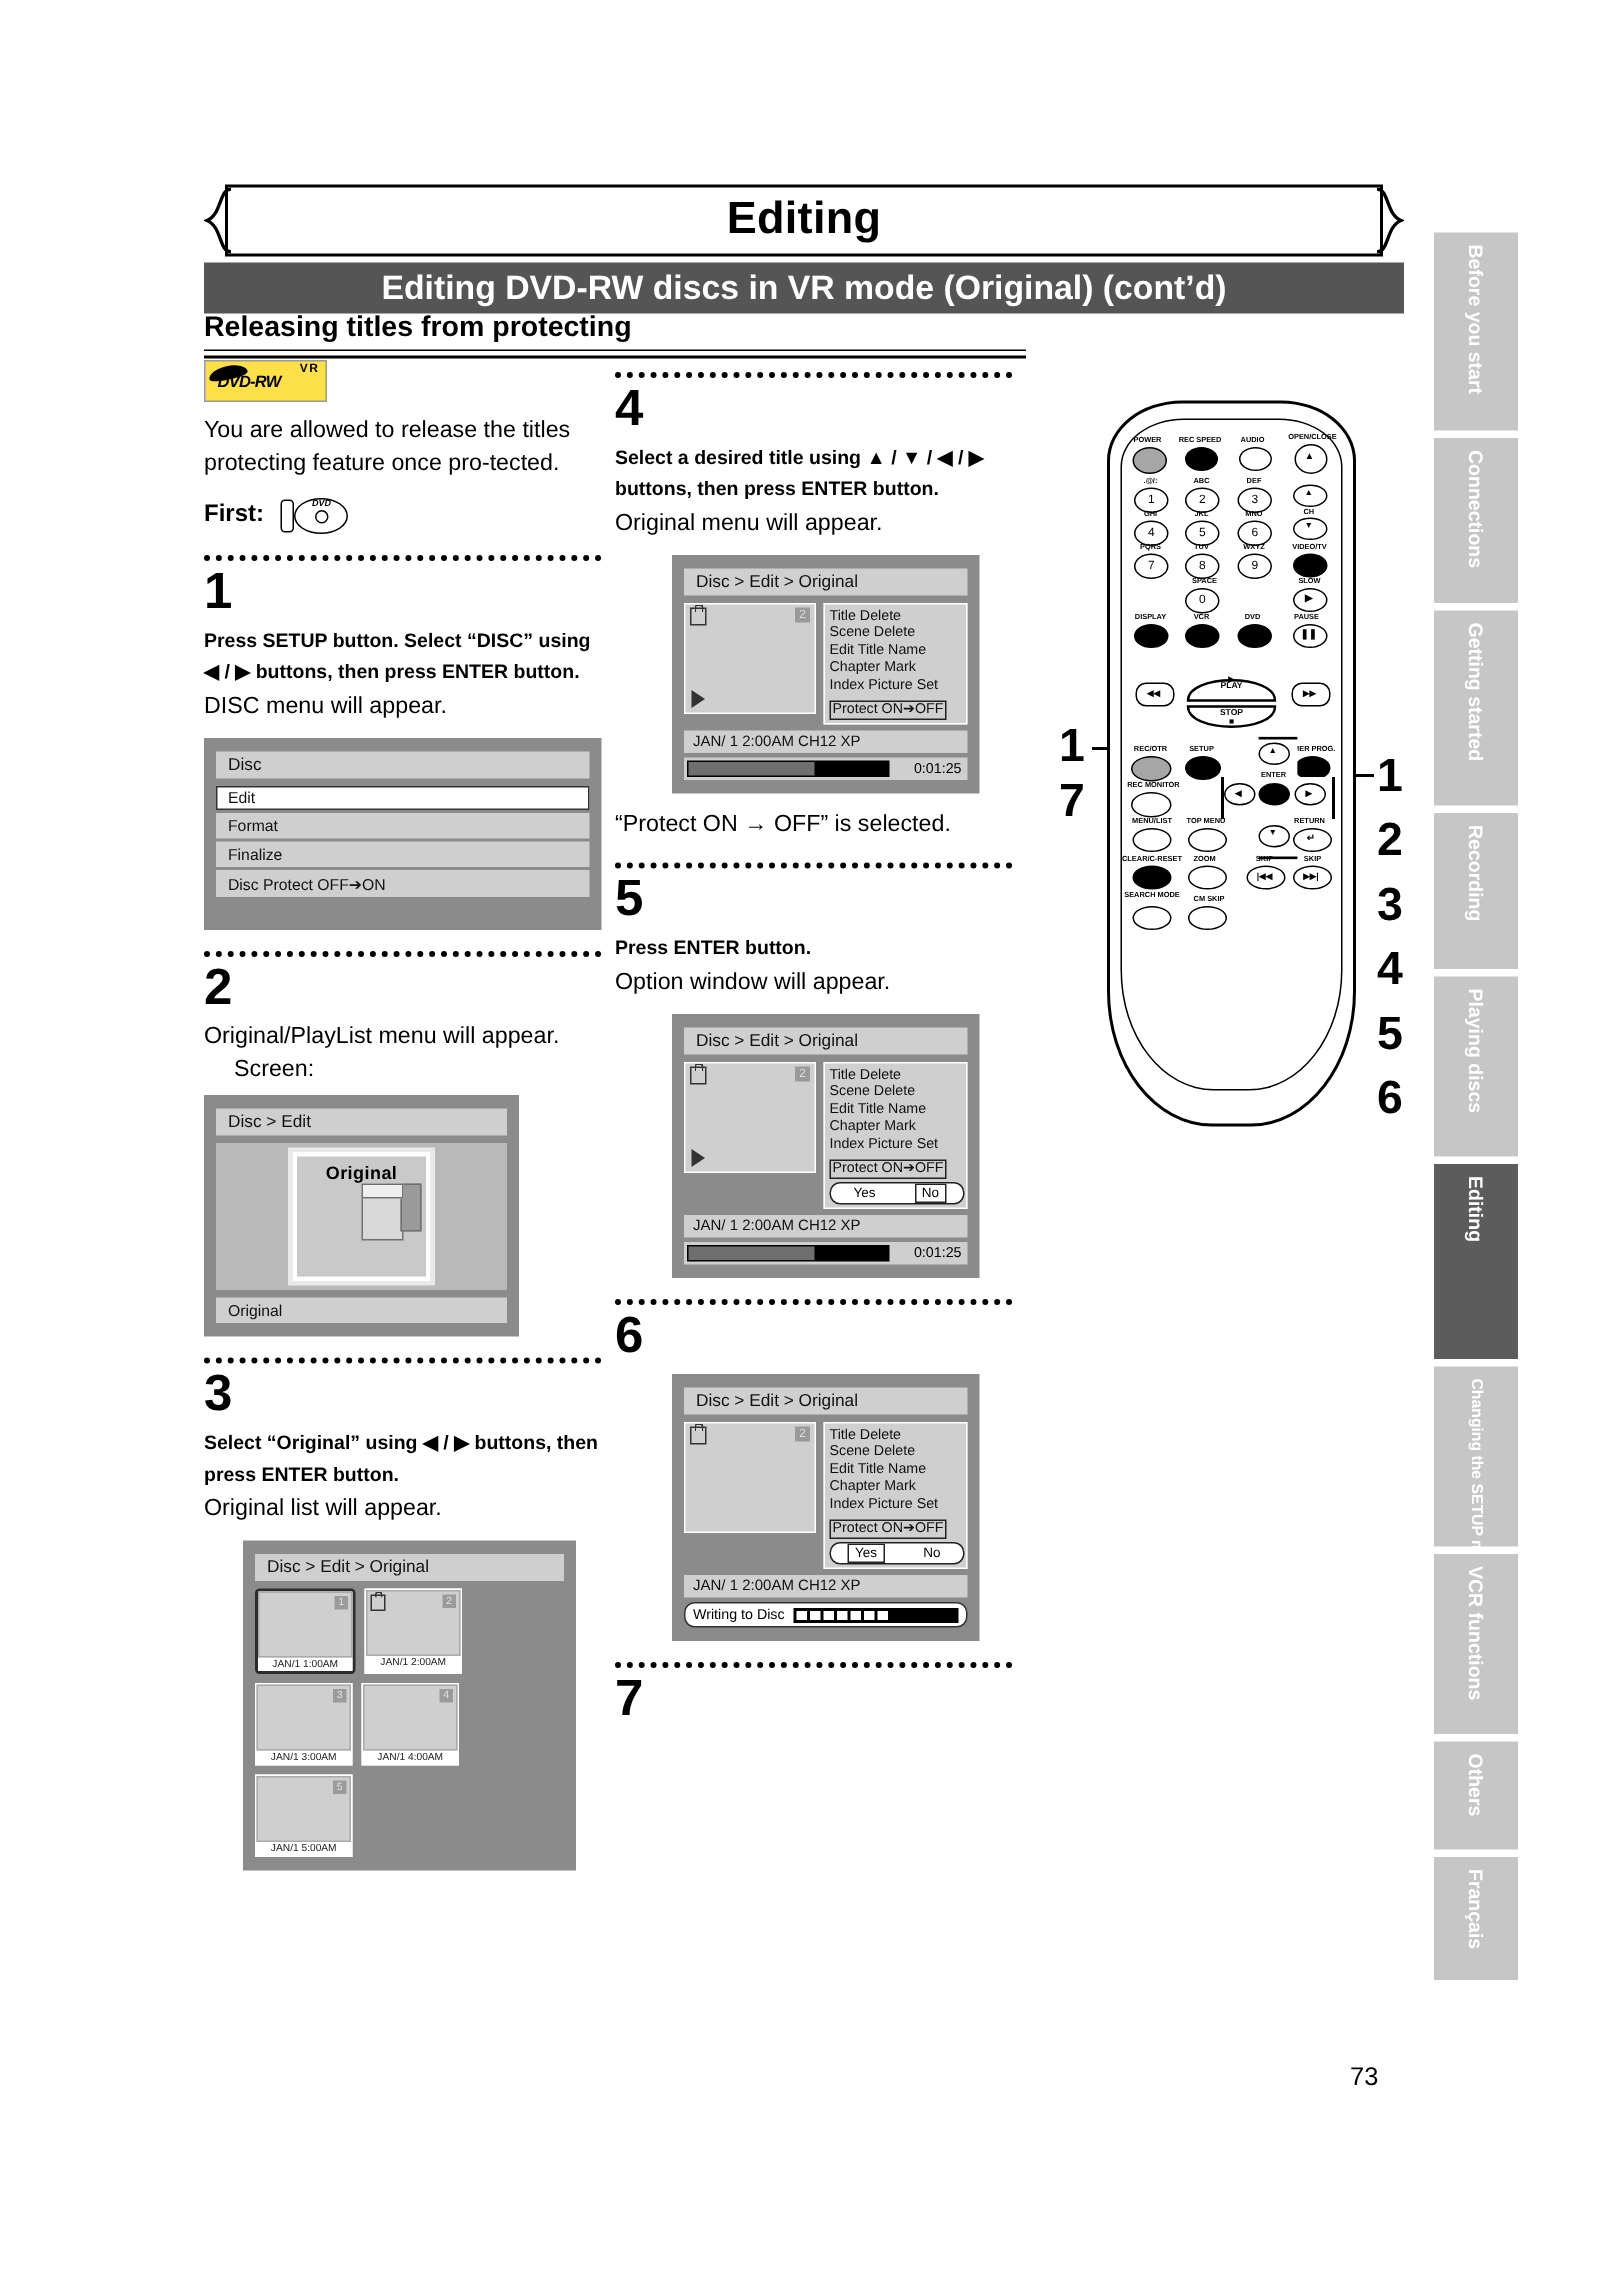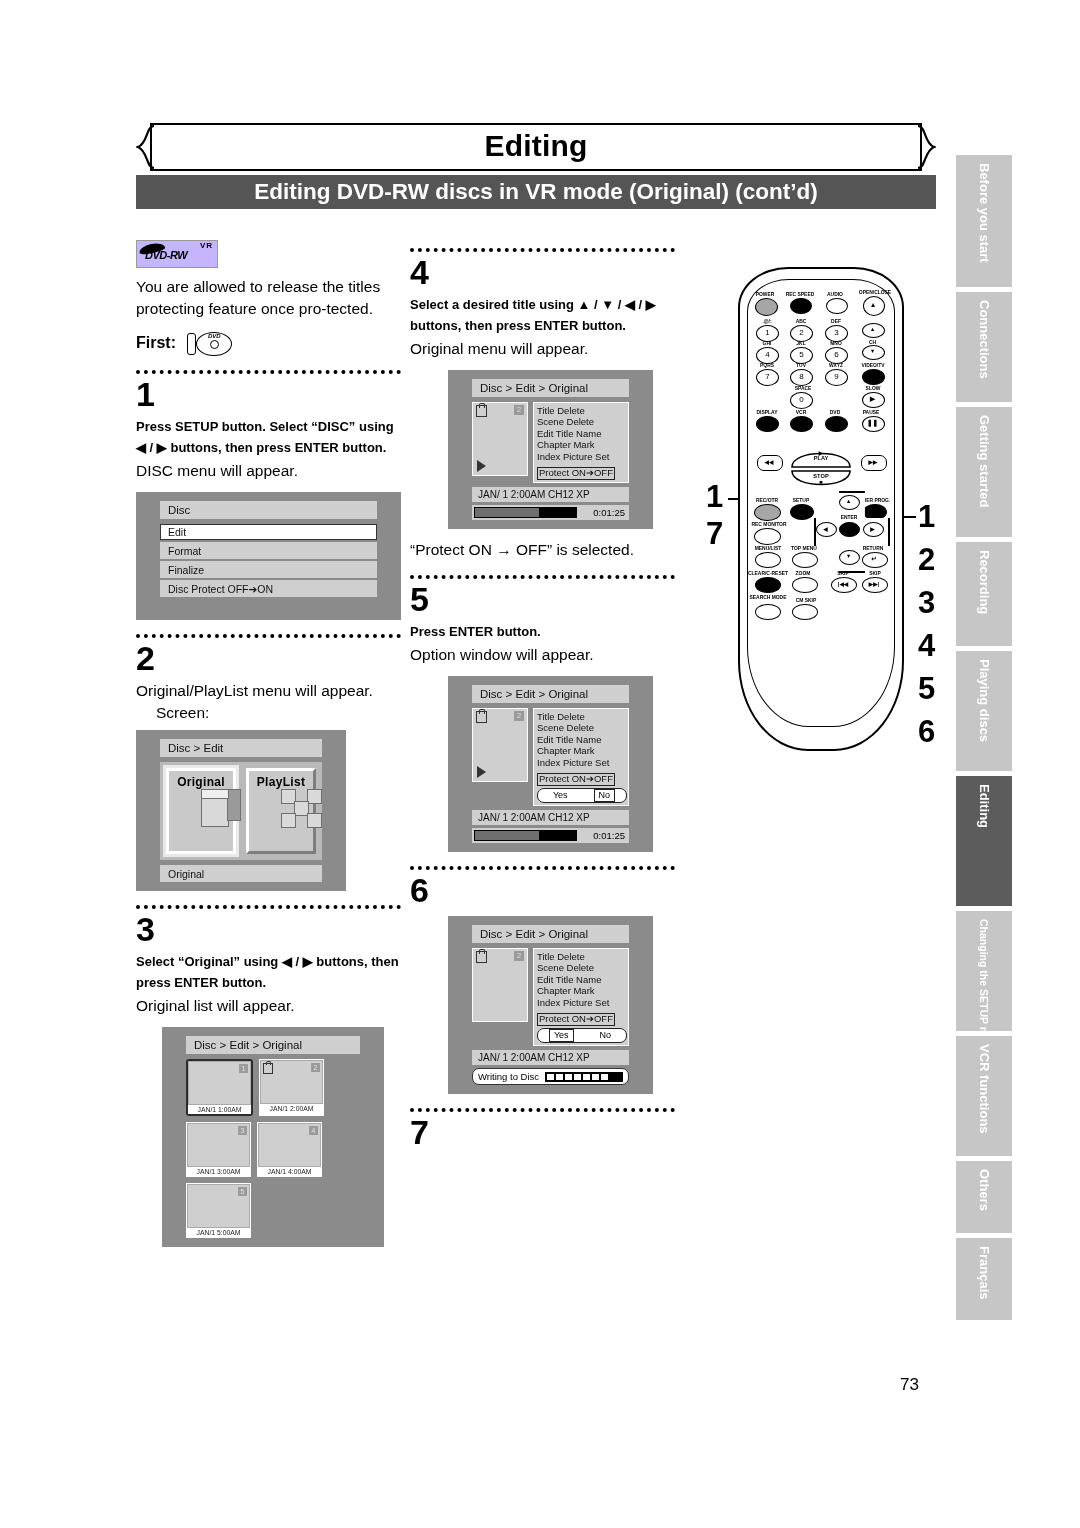--- a/index.html
+++ b/index.html
@@ -19,40 +19,40 @@
   .section-bar span{display:block;color:#fff;font-size:22.5px;font-weight:bold;text-align:center;line-height:34px;}
   .sub-head{position:absolute;left:136px;top:208px;width:556px;}
   .sub-head span{display:block;font-size:19px;font-weight:bold;padding-bottom:3px;}
   .sub-head .rule{border-bottom:2px solid #000;border-top:1px solid #000;height:3px;width:548px;}
 
   
   .col{position:absolute;width:265px;}
   .col-left{left:136px;top:240px;}
   .col-mid{left:410px;top:248px;}
 
-  .dvdlogo{width:80px;height:26px;background:#c4b5fd;border:1px solid #999;position:relative;margin-bottom:8px;}
+  .dvdlogo{width:80px;height:26px;background:#fde047;border:1px solid #999;position:relative;margin-bottom:8px;}
   .dvdlogo .vr{position:absolute;right:4px;top:0px;font-size:8px;font-weight:bold;letter-spacing:1px;}
   .dvdlogo .nm{position:absolute;left:8px;top:8px;font-size:11px;font-weight:bold;font-style:italic;letter-spacing:-.5px;}
   .dvdlogo .swoosh{position:absolute;left:2px;top:3px;width:26px;height:9px;background:#000;
       border-radius:50% 50% 40% 40%/70% 70% 30% 30%;transform:rotate(-12deg);}
 
   p.body{font-size:15.5px;line-height:22px;margin:0 0 10px 0;}
   p.bold{font-size:13px;line-height:21px;font-weight:bold;margin:0 0 2px 0;}
   .firstline{font-size:16px;font-weight:bold;display:flex;align-items:center;gap:8px;margin:4px 0 6px 0;}
   .discicon{width:52px;height:26px;position:relative;}
   .discicon .d{position:absolute;left:12px;top:2px;width:34px;height:22px;border:1.6px solid #000;border-radius:50%;background:#fff;}
   .discicon .d:after{content:"";position:absolute;left:13px;top:7px;width:7px;height:7px;border:1.4px solid #000;border-radius:50%;}
   .discicon .dv{position:absolute;left:24px;top:3px;font-size:6px;font-weight:bold;}
   .discicon .bar{position:absolute;left:3px;top:3px;width:7px;height:20px;border:1.5px solid #000;border-radius:3px;background:#fff;}
 
   .dotrule{border-top:4px dotted #000;height:0;margin:14px 0 2px 0;width:265px;}
   .stepnum{font-size:34px;font-weight:bold;line-height:36px;margin:0 0 4px 0;}
 
   
-  .screen{background:#8b8b8b;padding:9px 24px;box-sizing:border-box;}
+  .screen{background:#8b8b8b;padding:9px 8px;box-sizing:border-box;}
   .scr-title{background:#cfcfcf;font-size:11.5px;padding:3px 8px;margin-bottom:5px;color:#111;}
   .menu-row{background:#cfcfcf;font-size:10.5px;padding:2.5px 8px;margin-bottom:2px;color:#111;}
   .menu-row.sel{background:#fff;border:1.4px solid #333;padding:1.2px 7px;}
 
   .osd-mid{display:flex;gap:5px;}
   .osd-thumb{flex:1;background:#cfcfcf;border:1.5px solid #fff;position:relative;height:72px;}
   .osd-thumb .lock{position:absolute;left:3px;top:2px;width:9px;height:10px;border:1.2px solid #333;font-size:6px;}
   .osd-thumb .lock:before{content:"";position:absolute;left:2px;top:-3px;width:4px;height:4px;border:1.2px solid #333;border-bottom:none;border-radius:2px 2px 0 0;}
   .osd-thumb .num{position:absolute;right:3px;top:2px;width:10px;height:10px;background:#9a9a9a;color:#ddd;font-size:8px;text-align:center;line-height:10px;}
   .osd-thumb .play{position:absolute;left:4px;bottom:3px;width:0;height:0;border-left:9px solid #333;border-top:6px solid transparent;border-bottom:6px solid transparent;}
@@ -129,20 +129,24 @@
     <svg class="brace r" viewBox="0 0 18 44">
       <path d="M0 1 C8 1 6 18 16 22 C6 26 8 43 0 43" fill="none" stroke="#000" stroke-width="2.2"></path>
     </svg>
     <div class="txt">Editing</div>
   </div>
 
   <div class="section-bar">
     <span>Editing DVD-RW discs in VR mode (Original) (cont’d)</span>
   </div>
 
+  <div class="sub-head">
+    <span>Releasing titles from protecting</span>
+    <div class="rule"></div>
+  </div>
 
   <div class="col col-left">
 
     <div class="dvdlogo">
       <div class="swoosh"></div>
       <div class="vr">VR</div>
       <div class="nm">DVD-RW</div>
     </div>
 
     <p class="body">You are allowed to release the titles protecting feature once pro-tected.</p>
@@ -176,30 +180,20 @@
 
     <div class="screen" style="width:210px;">
       <div class="scr-title">Disc &gt; Edit</div>
       <div class="opl">
         <div class="card act">
           <b>Original</b>
           <span class="cube">
             <i style="left:0;top:6px;width:26px;height:30px;"></i>
             <i style="left:26px;top:0;width:12px;height:30px;background:#9a9a9a;"></i>
             <i style="left:0;top:0;width:26px;height:8px;background:#efefef;"></i>
-          </span>
-        </div>
-        <div class="card">
-          <b>PlayList</b>
-          <span class="cube">
-            <i style="left:0;top:0;width:13px;height:13px;"></i>
-            <i style="left:26px;top:0;width:13px;height:13px;"></i>
-            <i style="left:13px;top:12px;width:13px;height:13px;"></i>
-            <i style="left:0;top:24px;width:13px;height:13px;"></i>
-            <i style="left:26px;top:24px;width:13px;height:13px;"></i>
           </span>
         </div>
       </div>
       <div class="menu-row" style="margin-top:5px;margin-bottom:0">Original</div>
     </div>
 
     <div class="dotrule"></div>
     <div class="stepnum">3</div>
     <p class="bold">Select “Original” using ◀ / ▶ buttons, then press ENTER button.</p>
     <p class="body">Original list will appear.</p>

